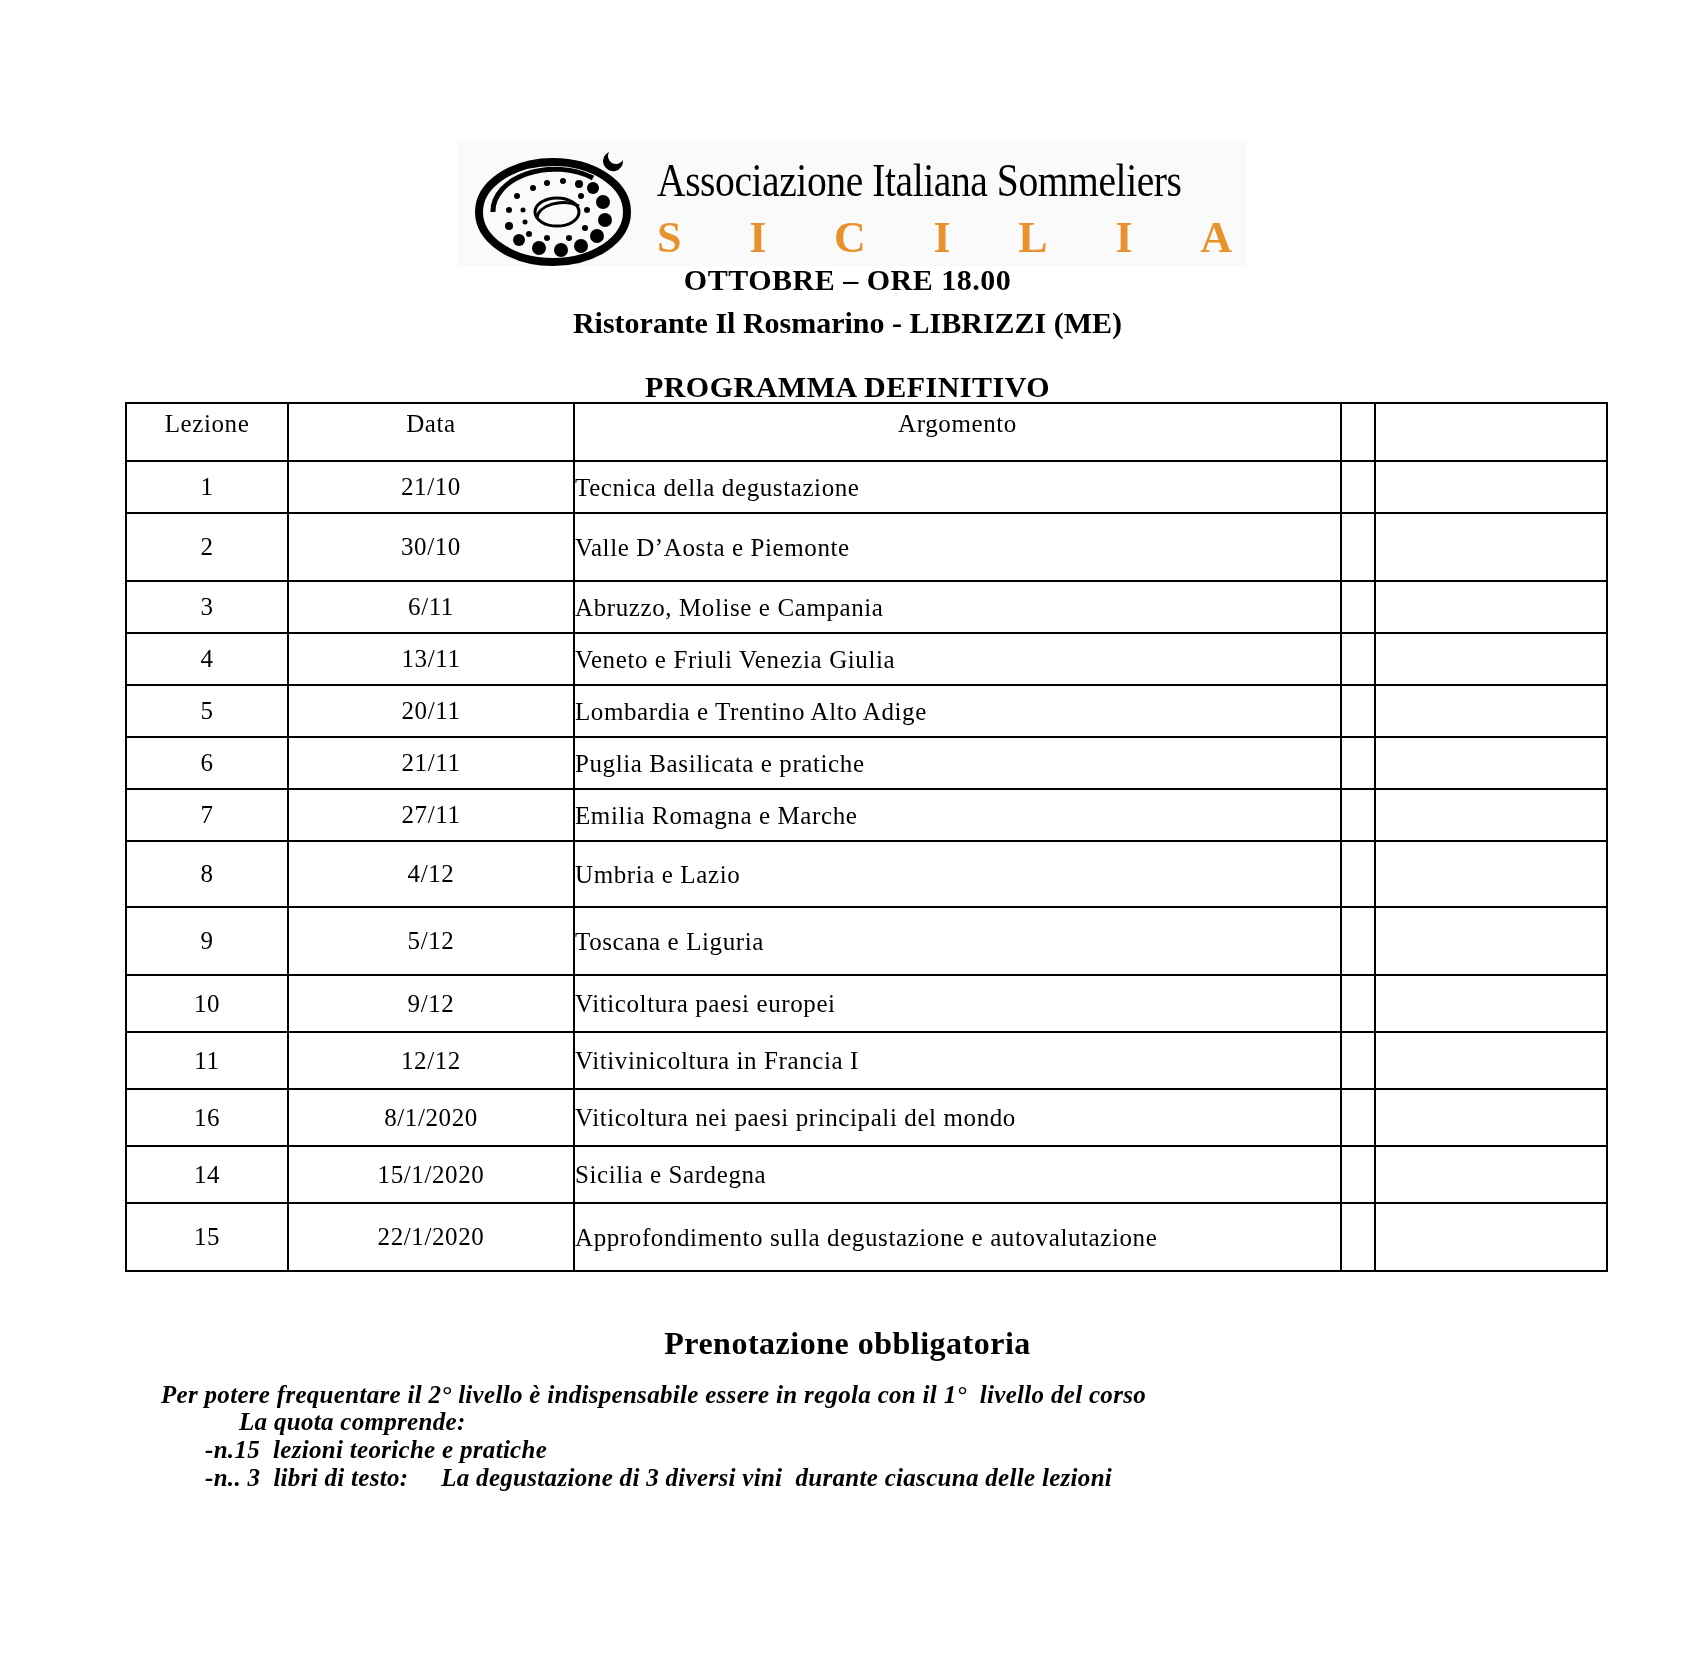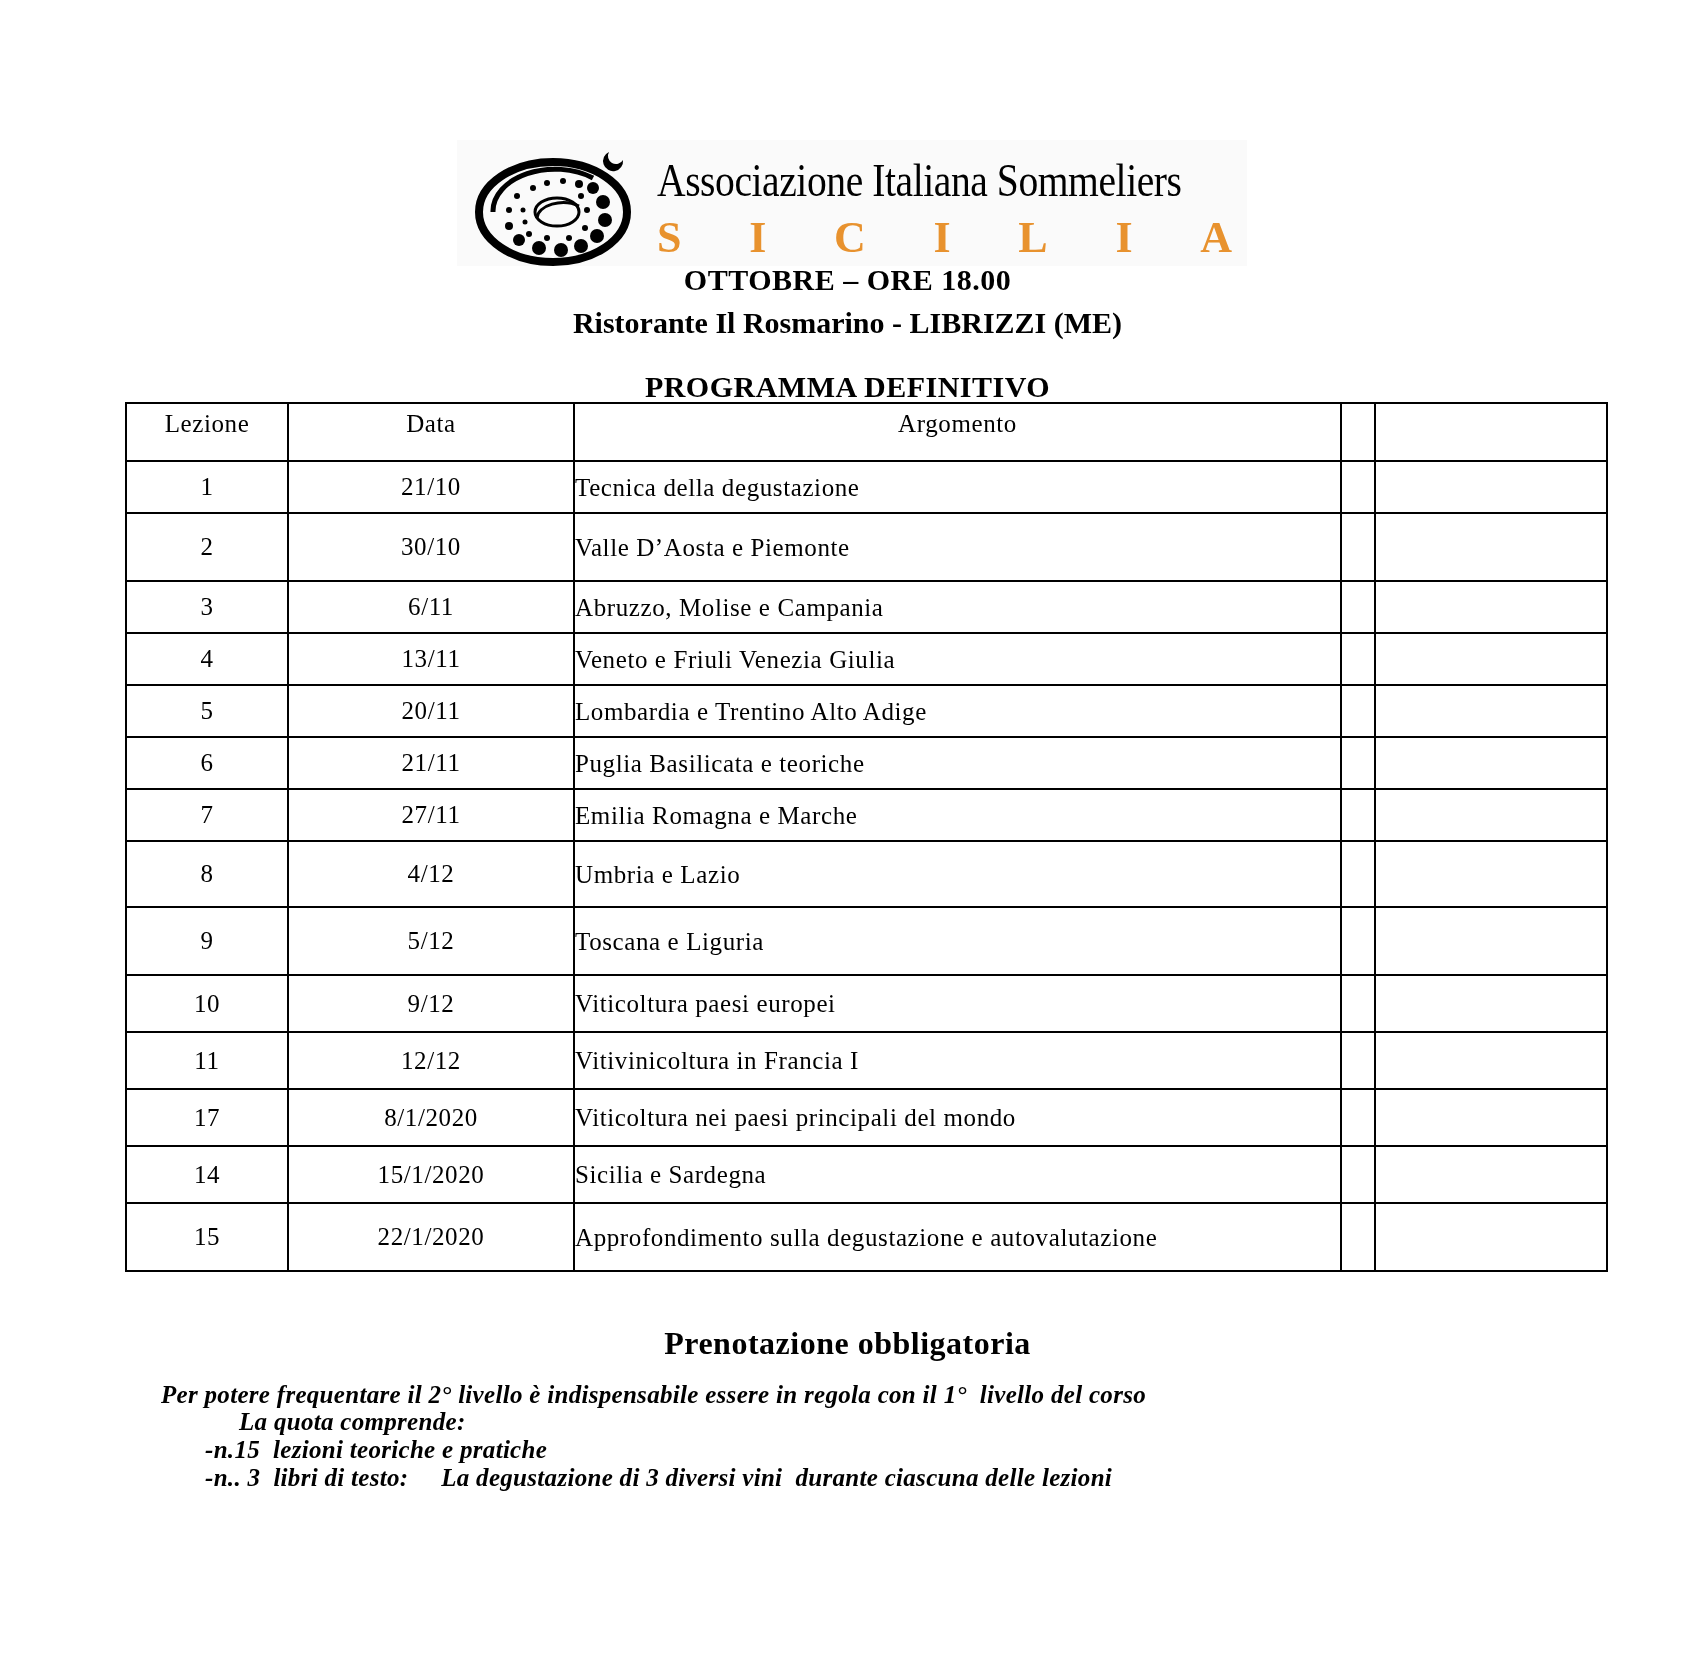--- a/index.html
+++ b/index.html
@@ -136,21 +136,21 @@
       <tr class="h52">
         <td class="c-lez">5</td>
         <td class="c-data">20/11</td>
         <td class="c-arg">Lombardia e Trentino Alto Adige</td>
         <td class="c-x1"></td>
         <td class="c-x2"></td>
       </tr>
       <tr class="h52">
         <td class="c-lez">6</td>
         <td class="c-data">21/11</td>
-        <td class="c-arg">Puglia Basilicata e teoriche</td>
+        <td class="c-arg">Puglia Basilicata e pratiche</td>
         <td class="c-x1"></td>
         <td class="c-x2"></td>
       </tr>
       <tr class="h52">
         <td class="c-lez">7</td>
         <td class="c-data">27/11</td>
         <td class="c-arg">Emilia Romagna e Marche</td>
         <td class="c-x1"></td>
         <td class="c-x2"></td>
       </tr>
@@ -176,21 +176,21 @@
         <td class="c-x2"></td>
       </tr>
       <tr class="h56">
         <td class="c-lez">11</td>
         <td class="c-data">12/12</td>
         <td class="c-arg">Vitivinicoltura in Francia I</td>
         <td class="c-x1"></td>
         <td class="c-x2"></td>
       </tr>
       <tr class="h56">
-        <td class="c-lez">17</td>
+        <td class="c-lez">16</td>
         <td class="c-data">8/1/2020</td>
         <td class="c-arg">Viticoltura nei paesi principali del mondo</td>
         <td class="c-x1"></td>
         <td class="c-x2"></td>
       </tr>
       <tr class="h56">
         <td class="c-lez">14</td>
         <td class="c-data">15/1/2020</td>
         <td class="c-arg">Sicilia e Sardegna</td>
         <td class="c-x1"></td>

